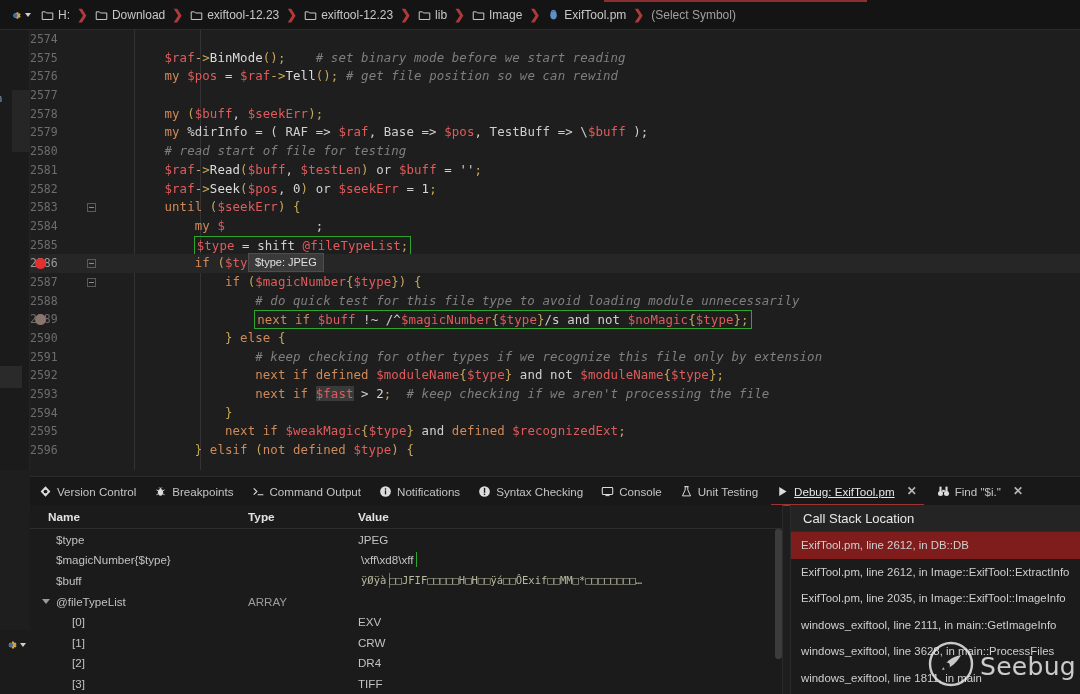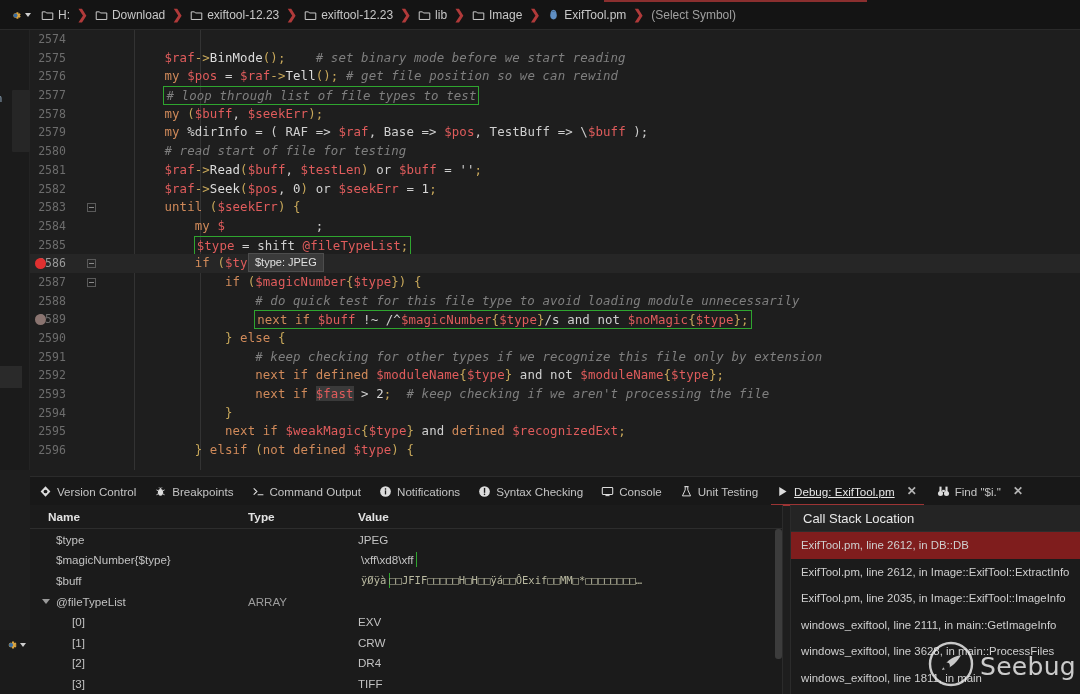--- a/index.html
+++ b/index.html
@@ -59,21 +59,21 @@
   .gear-btn2 { position: absolute; left: 4px; top: 638px; display: flex; align-items: center; gap: 3px; cursor: pointer; }
 
   
   .editor {
     position: absolute; left: 30px; top: 30px; width: 1050px; height: 440px;
     background: #1e1e1e; overflow: hidden;
   }
   .code-row { position: relative; height: 18.7px; display: flex; align-items: center; }
   .code-row.hl { background: #262626; }
   .gutter {
-    width: 52px; min-width: 52px; text-align: center; padding-right: 8px;
+    width: 52px; min-width: 52px; text-align: left; padding-right: 8px;
     font-family: "DejaVu Sans Mono", monospace; font-size: 11.5px; color: #6d6d6d;
     position: relative; height: 18.7px; line-height: 18.7px;
   }
   .gutter.cur { color: #9a9a9a; }
   .bpoint {
     position: absolute; left: 5px; top: 4px; width: 11px; height: 11px;
     border-radius: 50%; background: #e03030;
   }
   .bpoint.muted { background: #8a7470; }
   .foldcol { width: 22px; min-width: 22px; position: relative; height: 18.7px; }
@@ -304,21 +304,20 @@
           <div class="codetext">        <span class="var">$raf</span><span class="pun">-&gt;</span><span class="fn">BinMode</span><span class="pun">();</span><span class="pln">    </span><span class="cmt"># set binary mode before we start reading</span></div>
         </div>
         <div class="code-row">
           <div class="gutter">2576</div>
           <div class="foldcol"></div>
           <div class="codetext">        <span class="kw">my </span><span class="var">$pos</span><span class="pln"> = </span><span class="var">$raf</span><span class="pun">-&gt;</span><span class="fn">Tell</span><span class="pun">();</span><span class="pln"> </span><span class="cmt"># get file position so we can rewind</span></div>
         </div>
         <div class="code-row">
           <div class="gutter">2577</div>
           <div class="foldcol"></div>
-          <div class="codetext">        <span class="hlbox"><span class="cmt"># loop through list of file types to test</span></span></div>
         </div>
         <div class="code-row">
           <div class="gutter">2578</div>
           <div class="foldcol"></div>
           <div class="codetext">        <span class="kw">my </span><span class="pun">(</span><span class="var">$buff</span><span class="pln">, </span><span class="var">$seekErr</span><span class="pun">);</span></div>
         </div>
         <div class="code-row">
           <div class="gutter">2579</div>
           <div class="foldcol"></div>
           <div class="codetext">        <span class="kw">my </span><span class="pln">%dirInfo = ( RAF =&gt; </span><span class="var">$raf</span><span class="pln">, Base =&gt; </span><span class="var">$pos</span><span class="pln">, TestBuff =&gt; \</span><span class="var">$buff</span><span class="pln"> );</span></div>

